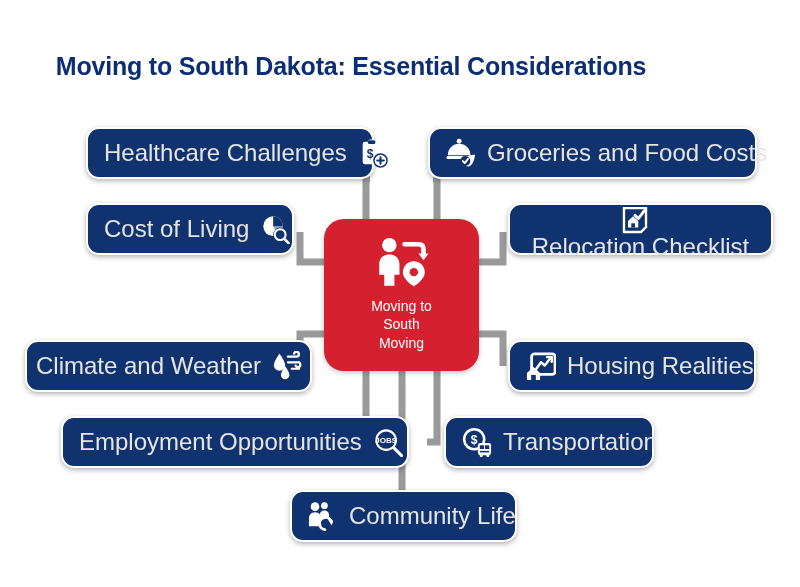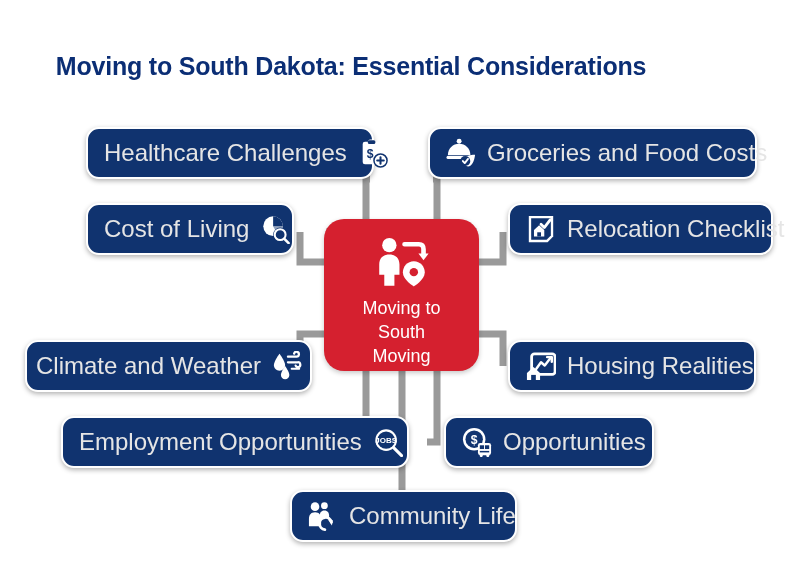--- a/index.html
+++ b/index.html
@@ -61,21 +61,21 @@
     z-index: 5;
   }
   #center-node .center-icon {
     width: 54px;
     height: 50px;
     display: block;
   }
   #center-node .center-label {
     margin-top: 10px;
     color: #ffffff;
-    font-size: 18px;
+    font-size: 14px;
     line-height: 1.32;
     text-align: center;
     font-weight: 400;
   }
 
   
   .pill {
     position: absolute;
     background: #10336F;
     border: 2.5px solid #ffffff;
@@ -104,21 +104,21 @@
   .pill.icon-right .pill-icon { margin-left: 11px; }
   .pill.icon-left  .pill-icon { margin-right: 11px; }
 
   
   #pill-healthcare     { left: 86px;  top: 127px; width: 288px; }
   #pill-cost-living    { left: 86px;  top: 203px; width: 208px; }
   #pill-climate        { left: 25px;  top: 340px; width: 287px; padding-left: 9px; }
   #pill-employment     { left: 25px;  top: 416px; width: 348px; margin-left: 36px; }
   #pill-community      { left: 290px; top: 490px; width: 227px; }
   #pill-groceries      { left: 428px; top: 127px; width: 329px; }
-  #pill-relocation     { left: 508px; top: 203px; width: 265px; }
+  #pill-relocation     { left: 508px; top: 203px; width: 265px; flex-direction: column; }
   #pill-housing        { left: 508px; top: 340px; width: 248px; }
   #pill-transportation { left: 444px; top: 416px; width: 210px; }
 </style>
 </head>
 <body>
 
 <div id="canvas">
 
   <div id="title">Moving to South Dakota: Essential Considerations</div>
 
@@ -261,16 +261,16 @@
       <circle cx="13" cy="13" r="12" fill="#ffffff"></circle>
       <circle cx="13" cy="13" r="9.3" fill="#10336F"></circle>
       <text x="13" y="18" font-family="Liberation Sans, sans-serif" font-size="13" font-weight="bold" fill="#ffffff" text-anchor="middle">$</text>
       <rect x="17" y="17" width="14" height="13" rx="2.5" fill="#ffffff"></rect>
       <rect x="19" y="19.5" width="4.5" height="4" fill="#10336F"></rect>
       <rect x="24.5" y="19.5" width="4.5" height="4" fill="#10336F"></rect>
       <rect x="19" y="25.5" width="10" height="1.6" fill="#10336F"></rect>
       <circle cx="20.5" cy="30.5" r="1.6" fill="#ffffff"></circle>
       <circle cx="27.5" cy="30.5" r="1.6" fill="#ffffff"></circle>
     </svg>
-    <span class="pill-label">Opportunities</span>
+    <span class="pill-label">Transportation</span>
   </div>
 
 </div>
 
 </body></html>

